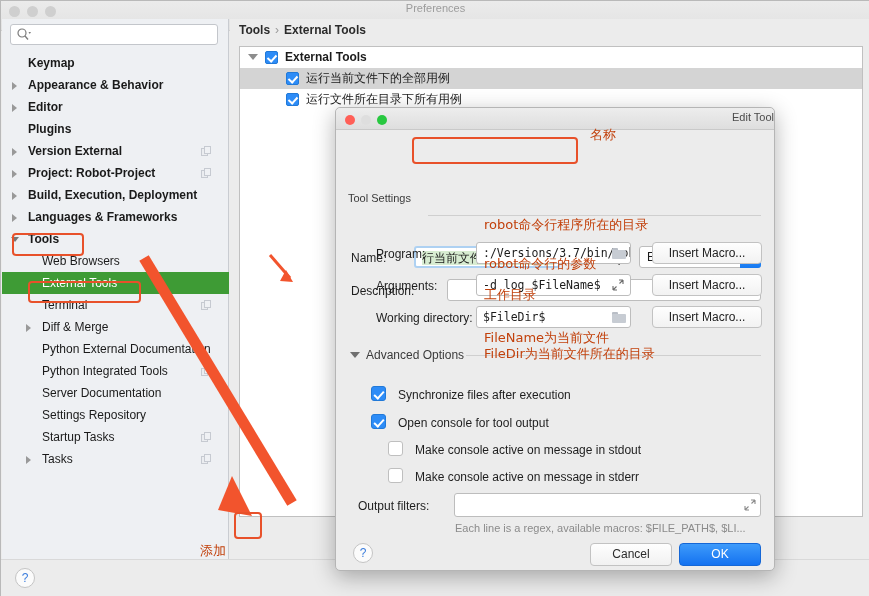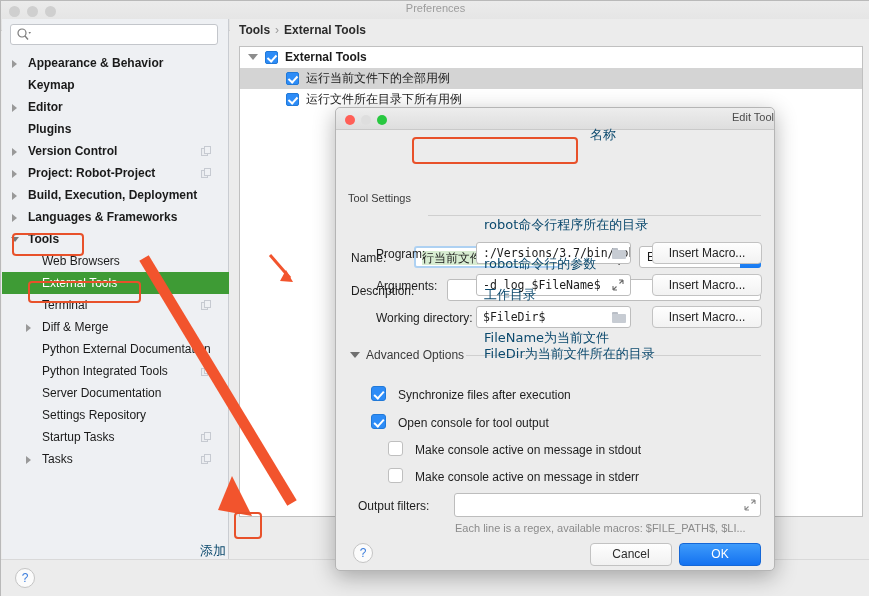--- a/index.html
+++ b/index.html
@@ -302,21 +302,21 @@
     position: absolute; left: 18px; top: 340px; width: 20px; height: 20px;
     border-radius: 50%; background: #fbfbfb; border: 1px solid #c4c4c4;
     color: #3b7ddd; font-size: 12px; text-align: center; line-height: 19px;
   }
   .dlg-cancel { position: absolute; left: 254px; top: 435px; width: 82px; height: 23px; }
   .dlg-ok     { position: absolute; left: 343px; top: 435px; width: 82px; height: 23px; }
 
   
   .anno {
     position: absolute;
-    color: #0c4a6e; font-size: 13px; white-space: nowrap;
+    color: #c2410c; font-size: 13px; white-space: nowrap;
     font-family: "DejaVu Sans", "Liberation Sans", sans-serif;
   }
   .anno-box {
     position: absolute;
     border: 2px solid #e8512a; border-radius: 4px;
   }
   .anno-svg { position: absolute; left: 0; top: 0; width: 869px; height: 596px; pointer-events: none; }
 </style>
 </head>
 <body>
@@ -337,42 +337,42 @@
         <input class="search-input" type="text" placeholder="" style="">
         <svg class="search-icon" viewBox="0 0 14 13">
           <circle cx="5" cy="5" r="4" fill="none" stroke="#7b7b7b" stroke-width="1.2"></circle>
           <line x1="8" y1="8" x2="11" y2="11.5" stroke="#7b7b7b" stroke-width="1.3"></line>
           <polygon points="11.5,4 14,4 12.75,6" fill="#7b7b7b"></polygon>
         </svg>
       </div>
 
       <div class="tree">
         <div class="tree-item lvl0 bold">
+          <span class="lbl">Keymap</span>
+        </div>
+        <div class="tree-item lvl0 bold">
           <span class="tw">
               <i></i>
             </span>
           <span class="lbl">Appearance &amp; Behavior</span>
         </div>
         <div class="tree-item lvl0 bold">
-          <span class="lbl">Keymap</span>
-        </div>
-        <div class="tree-item lvl0 bold">
           <span class="tw">
               <i></i>
             </span>
           <span class="lbl">Editor</span>
         </div>
         <div class="tree-item lvl0 bold">
           <span class="lbl">Plugins</span>
         </div>
         <div class="tree-item lvl0 bold">
           <span class="tw">
               <i></i>
             </span>
-          <span class="lbl">Version Control</span>
+          <span class="lbl">Version External</span>
           <span class="copy-ico">
               <span class="b1"></span>
               <span class="b2"></span>
             </span>
         </div>
         <div class="tree-item lvl0 bold">
           <span class="tw">
               <i></i>
             </span>
           <span class="lbl">Project: Robot-Project</span>

